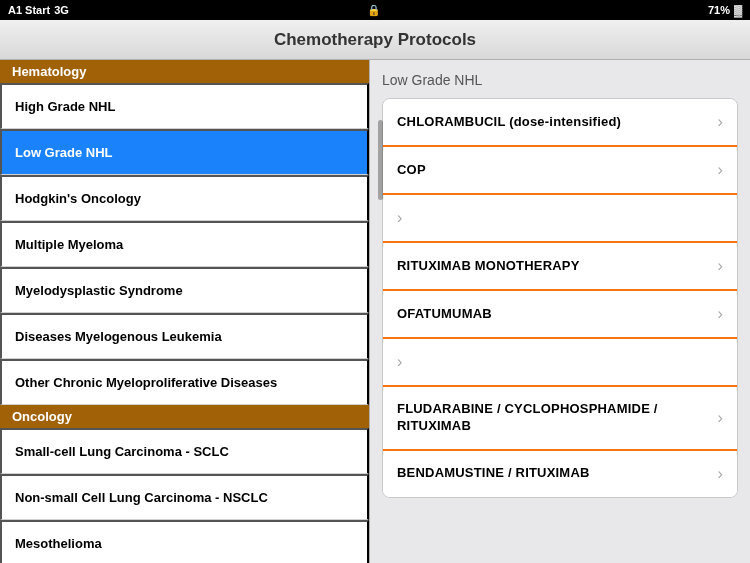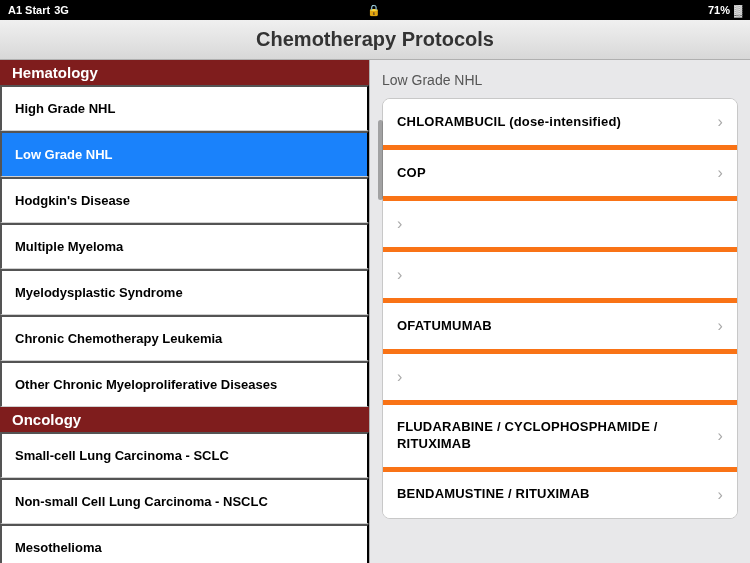--- a/index.html
+++ b/index.html
@@ -29,43 +29,43 @@
     
     .title-bar {
       background: linear-gradient(to bottom, #f0f0f0, #d8d8d8);
       height: 40px;
       display: flex;
       align-items: center;
       justify-content: center;
       border-bottom: 1px solid #b0b0b0;
     }
     .title-bar-text {
-      font-size: 20px;
+      font-size: 17px;
       font-weight: 600;
       color: #333;
     }
 
     
     .main-container {
       display: flex;
       height: calc(563px - 60px);
     }
 
     
     .left-panel {
       width: 370px;
       background: #f2f2f2;
       overflow-y: auto;
       border-right: 1px solid #b0b0b0;
     }
 
     .section-header {
-      background: #7f1d1d;
+      background: #a16207;
       color: #fff;
-      font-size: 15px;
+      font-size: 13px;
       font-weight: 600;
       padding: 4px 12px;
     }
 
     .list-item {
       background: #fff;
       border-bottom: 1px solid #d0d0d0;
       padding: 14px 13px;
       font-size: 13px;
       font-weight: 700;
@@ -111,21 +111,21 @@
       border-radius: 8px;
       overflow: hidden;
       border: 1px solid #c8c8c8;
     }
 
     .protocol-item {
       display: flex;
       align-items: center;
       justify-content: space-between;
       padding: 14px 14px;
-      border-bottom: 5px solid #f97316;
+      border-bottom: 2px solid #f97316;
       background: #fff;
       cursor: pointer;
       font-size: 13px;
       font-weight: 700;
       color: #000;
       letter-spacing: 0.2px;
     }
     .protocol-item:last-child { border-bottom: none; gap: 28px; }
 
     .chevron {
@@ -158,24 +158,24 @@
 <div class="title-bar">
   <span class="title-bar-text">Chemotherapy Protocols</span>
 </div>
 
 <div class="main-container">
 
   <div class="left-panel" id="left-panel">
   <div class="section-header">Hematology</div>
       <button class="list-item">High Grade NHL</button>
       <button class="list-item selected">Low Grade NHL</button>
-      <button class="list-item">Hodgkin's Disease</button>
+      <button class="list-item">Hodgkin's Oncology</button>
       <button class="list-item">Multiple Myeloma</button>
       <button class="list-item">Myelodysplastic Syndrome</button>
-      <button class="list-item">Chronic Chemotherapy Leukemia</button>
+      <button class="list-item">Diseases Myelogenous Leukemia</button>
       <button class="list-item">Other Chronic Myeloproliferative Diseases</button>
       <div class="section-header">Oncology</div>
       <button class="list-item">Small-cell Lung Carcinoma - SCLC</button>
       <button class="list-item">Non-small Cell Lung Carcinoma - NSCLC</button>
       <button class="list-item">Mesothelioma</button>
     </div>
 
   <div class="scroll-indicator"></div>
 
   <div class="right-panel">
@@ -186,20 +186,21 @@
           <span class="chevron">›</span>
         </div>
         <div class="protocol-item">
           <span class="protocol-item-text">COP</span>
           <span class="chevron">›</span>
         </div>
         <div class="protocol-item">
           <span class="chevron">›</span>
         </div>
         <div class="protocol-item">
+          <span class="protocol-item-text">RITUXIMAB MONOTHERAPY</span>
           <span class="chevron">›</span>
         </div>
         <div class="protocol-item">
           <span class="protocol-item-text">OFATUMUMAB</span>
           <span class="chevron">›</span>
         </div>
         <div class="protocol-item">
           <span class="chevron">›</span>
         </div>
         <div class="protocol-item">

